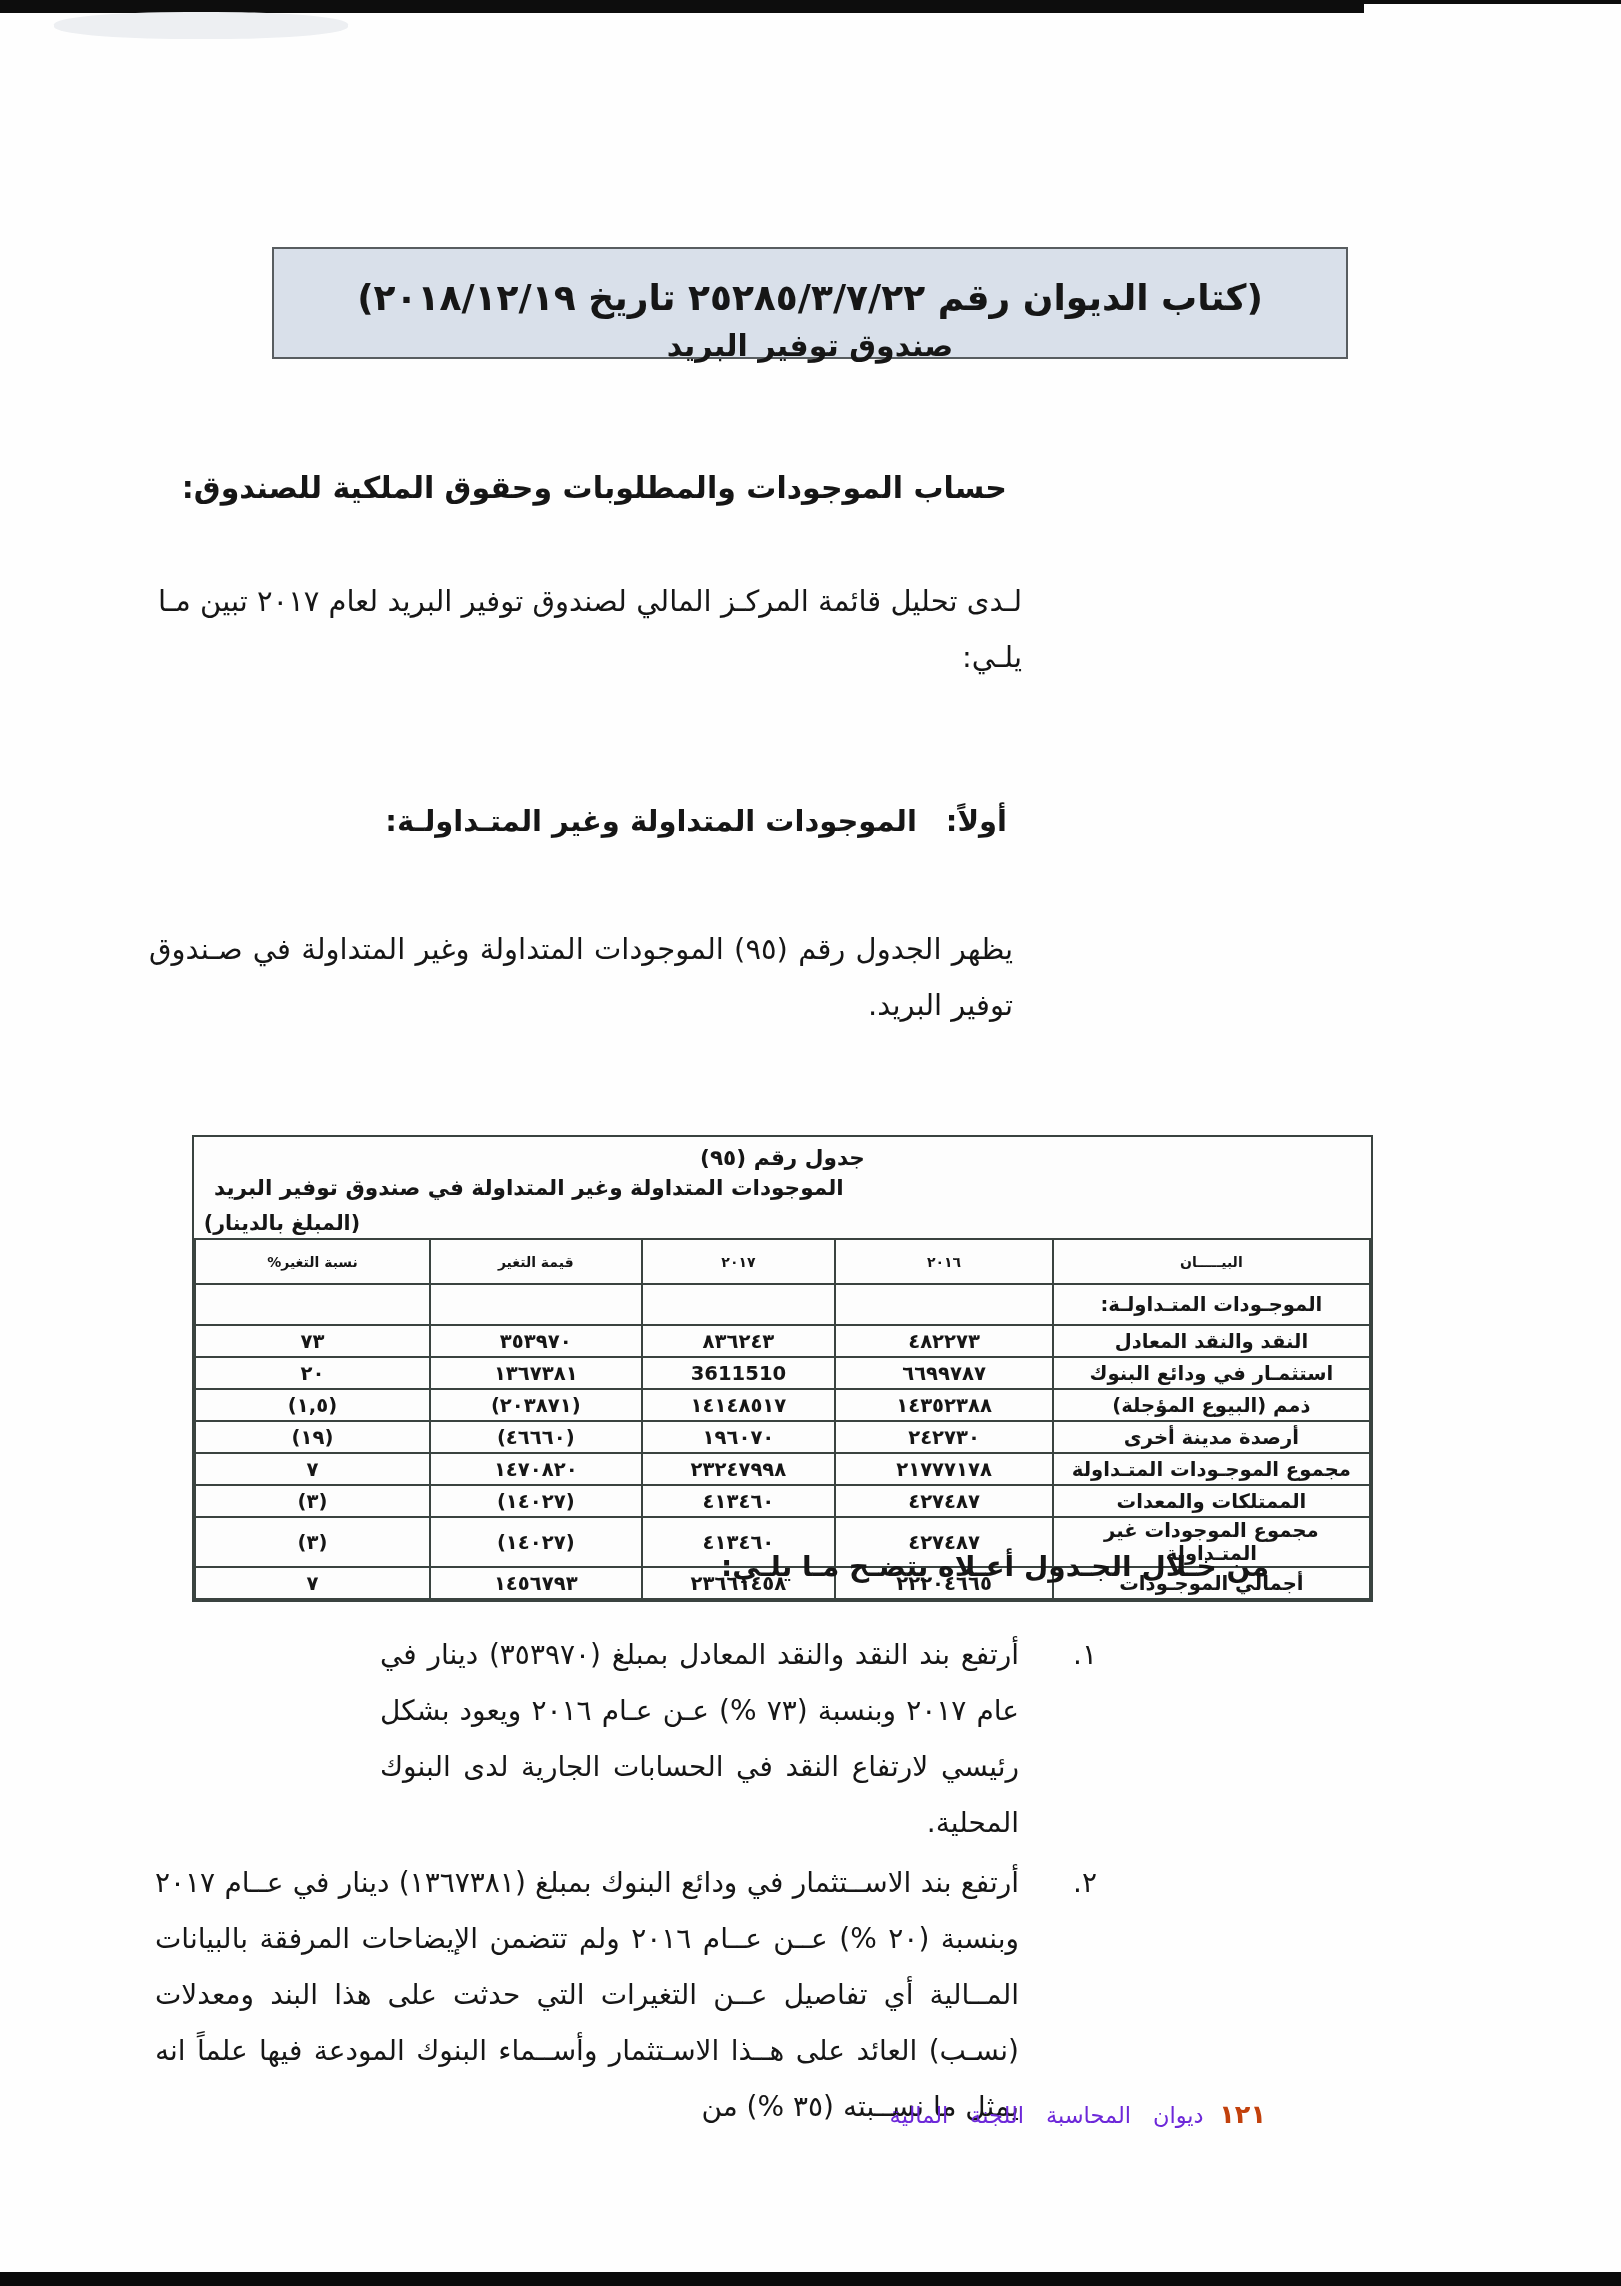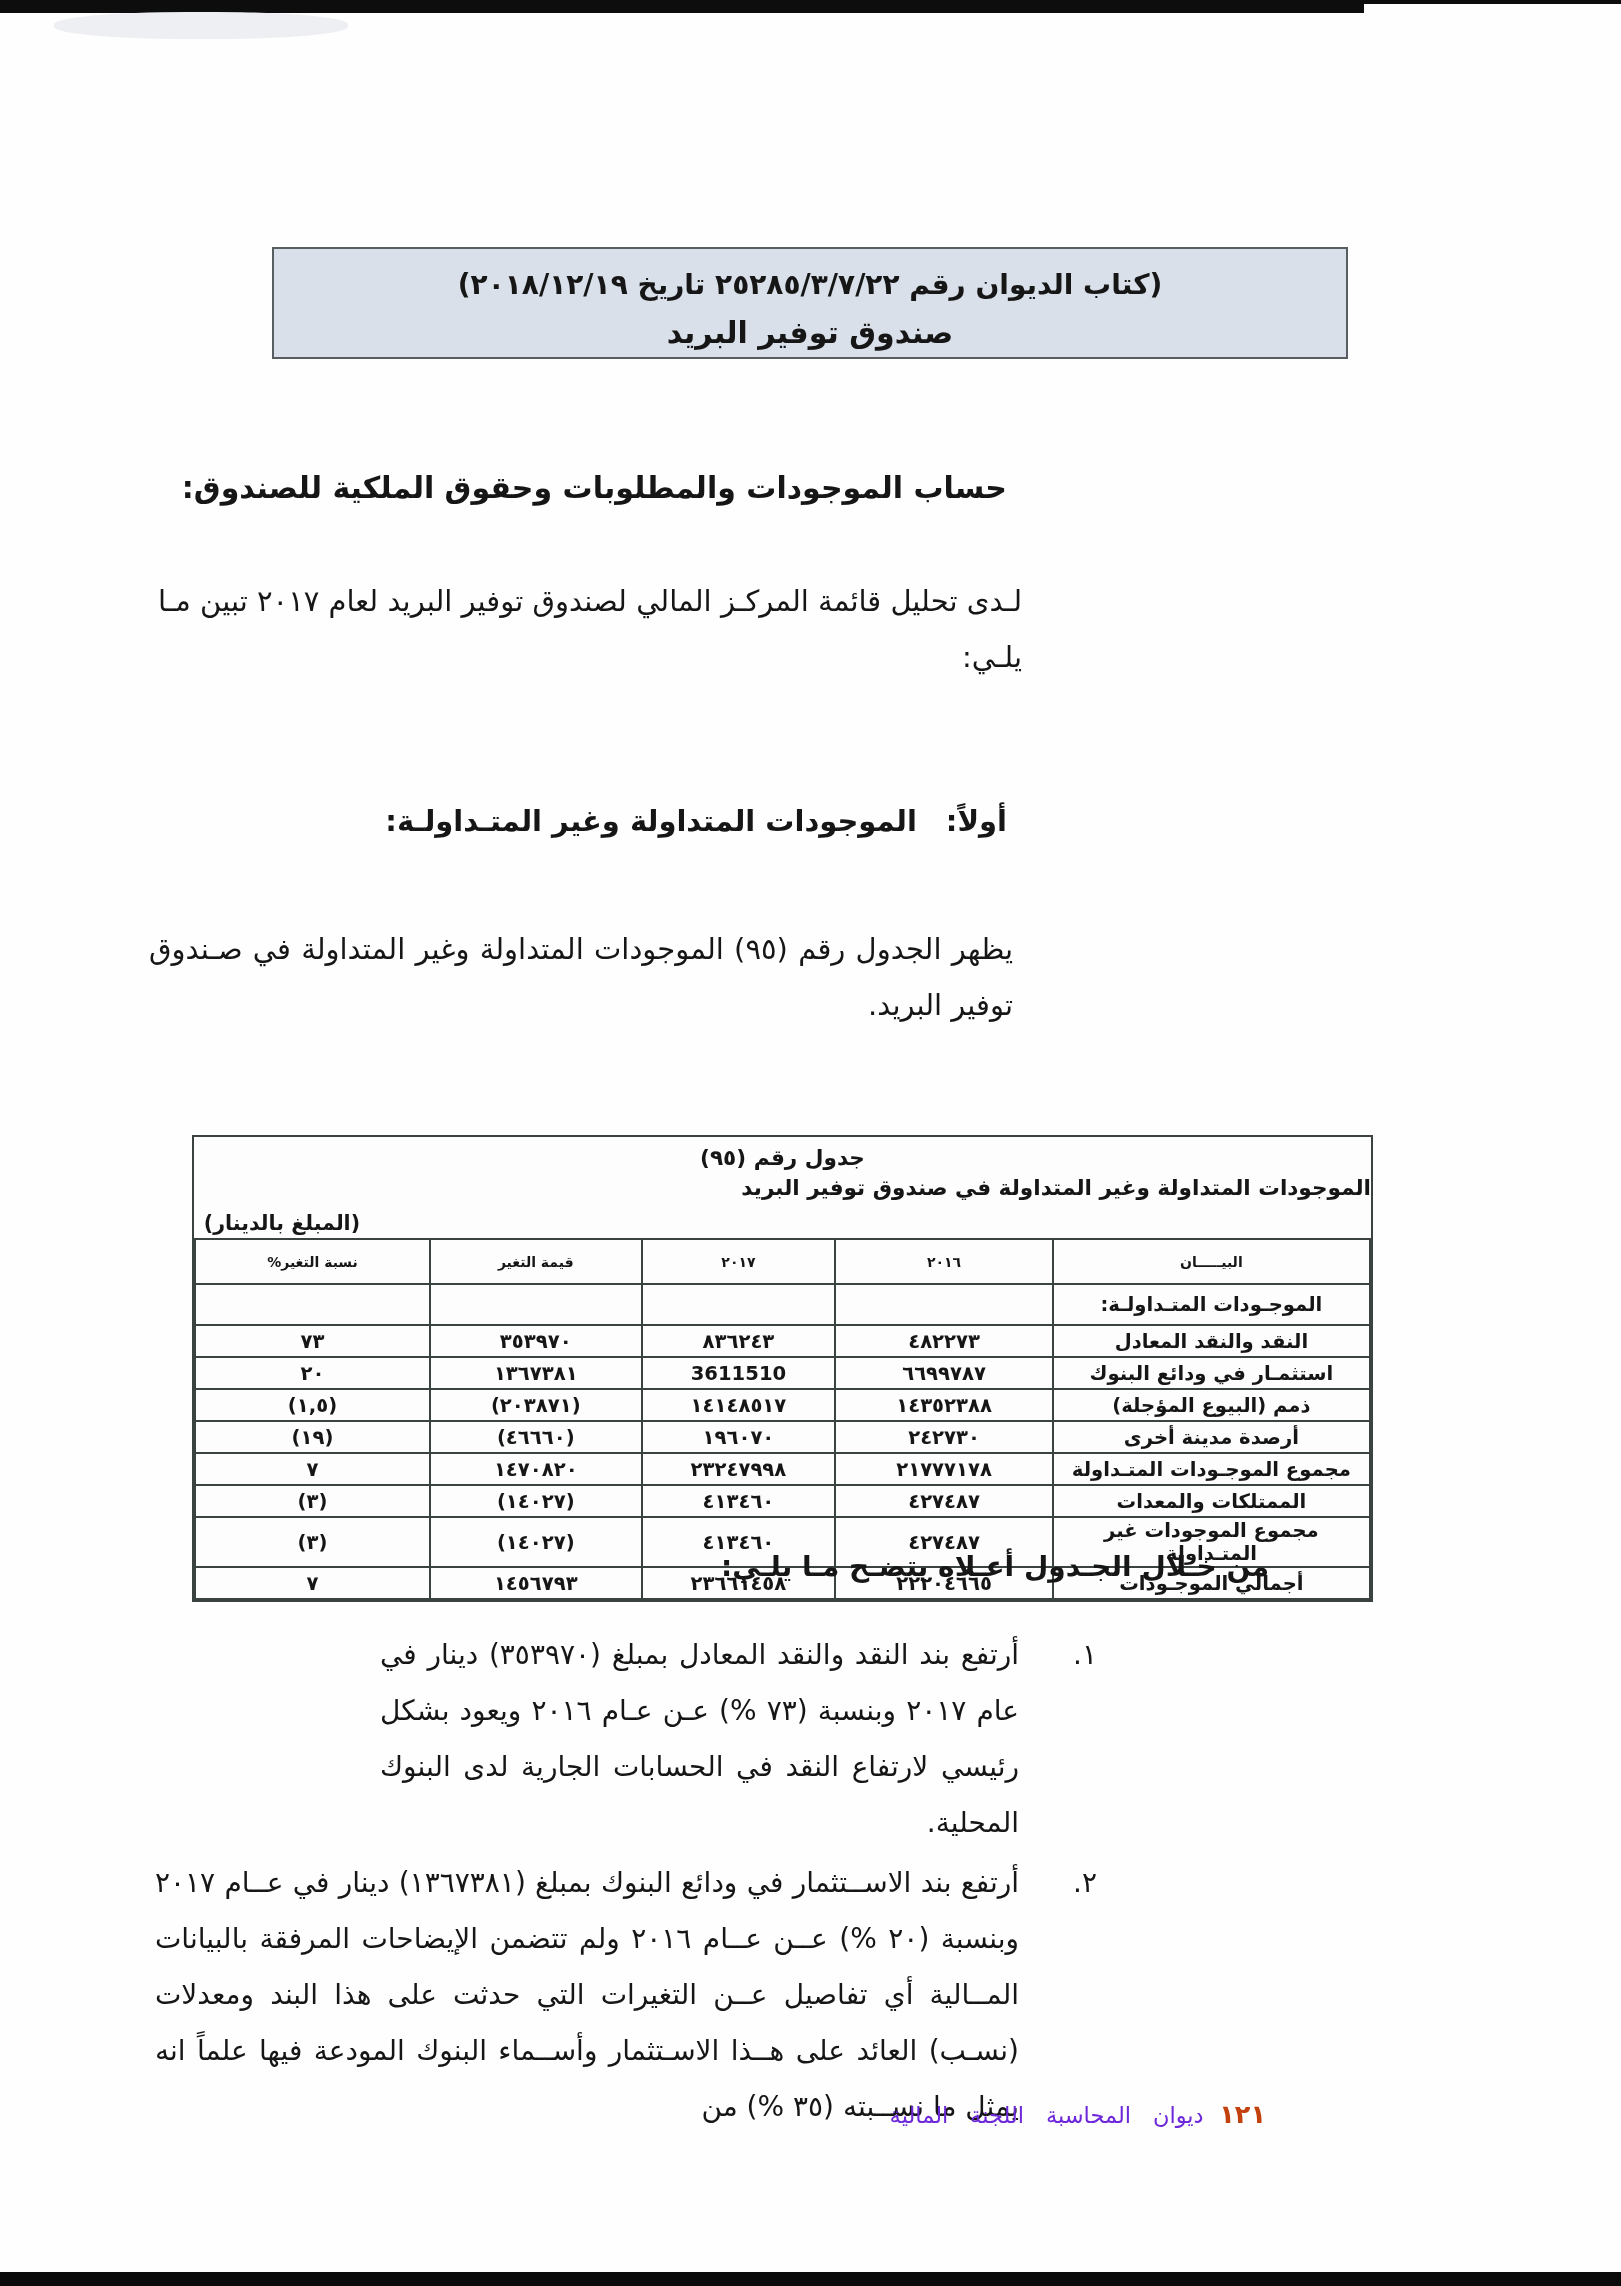--- a/index.html
+++ b/index.html
@@ -12,32 +12,32 @@
   
   .bar-top-main{left:0;top:0;width:1364px;height:12.7px;background:#0d0d0d;}
   .bar-top-right{left:1364px;top:0;width:257px;height:3.9px;background:#0d0d0d;}
   .smudge{left:54px;top:11.8px;width:294px;height:27.4px;background:#edeff2;border-radius:45%;}
   .bar-bottom{left:0;top:2272px;width:1621px;height:14.7px;background:#0b0b0b;}
   
   .ref-box{
     left:272px;top:247px;width:1076px;height:112px;box-sizing:border-box;
     background:#d9e0ea;border:2px solid #585d60;text-align:center;
   }
-  .ref-line1{font-size:28px;font-weight:700;line-height:47px;margin-top:12px;}
+  .ref-line1{font-size:36px;font-weight:700;line-height:47px;margin-top:25px;}
   .ref-line2{font-size:30px;font-weight:700;line-height:49px;}
   
   .h1{right:614px;top:470px;font-size:30px;font-weight:700;white-space:nowrap;}
   .para{font-size:29px;line-height:56px;text-align:justify;}
   .para1{left:149px;top:573px;width:864px;margin-left:9px;}
   .h2{right:614px;top:804px;font-size:29px;font-weight:700;display:flex;gap:29px;white-space:nowrap;}
   .para2{left:149px;top:921px;width:864px;}
   
   .tablebox{left:186px;top:1135px;width:1181px;box-sizing:border-box;border:2px solid #3a4340;background:#fdfdfd;margin-left:6px;}
   .tcap1{text-align:center;font-weight:700;font-size:21.6px;margin-top:7.8px;}
-  .tcap2{text-align:right;font-weight:700;font-size:21.6px;margin-top:4.9px;}
+  .tcap2{text-align:left;font-weight:700;font-size:21.6px;margin-top:4.9px;padding-left:20px;}
   .tunit{text-align:left;font-weight:700;font-size:20.6px;padding:11.8px 7.8px 2.9px 9.8px;}
   table{width:100%;border-collapse:collapse;table-layout:fixed;}
   th,td{border:2px solid #3a4340;text-align:center;font-weight:700;overflow:hidden;}
   th{font-size:14px;height:39px;padding:2px 3.9px;}
   td{font-size:19.6px;height:28px;padding:1px 3.9px;}
   tr.tall td{height:37px;}
   
   .analysis-h{right:352px;top:1550px;font-size:28px;font-weight:700;white-space:nowrap;}
   .list{right:602px;top:1627px;width:864px;}
   .item{position:relative;font-size:28px;line-height:56px;text-align:justify;margin-bottom:3.9px;}

